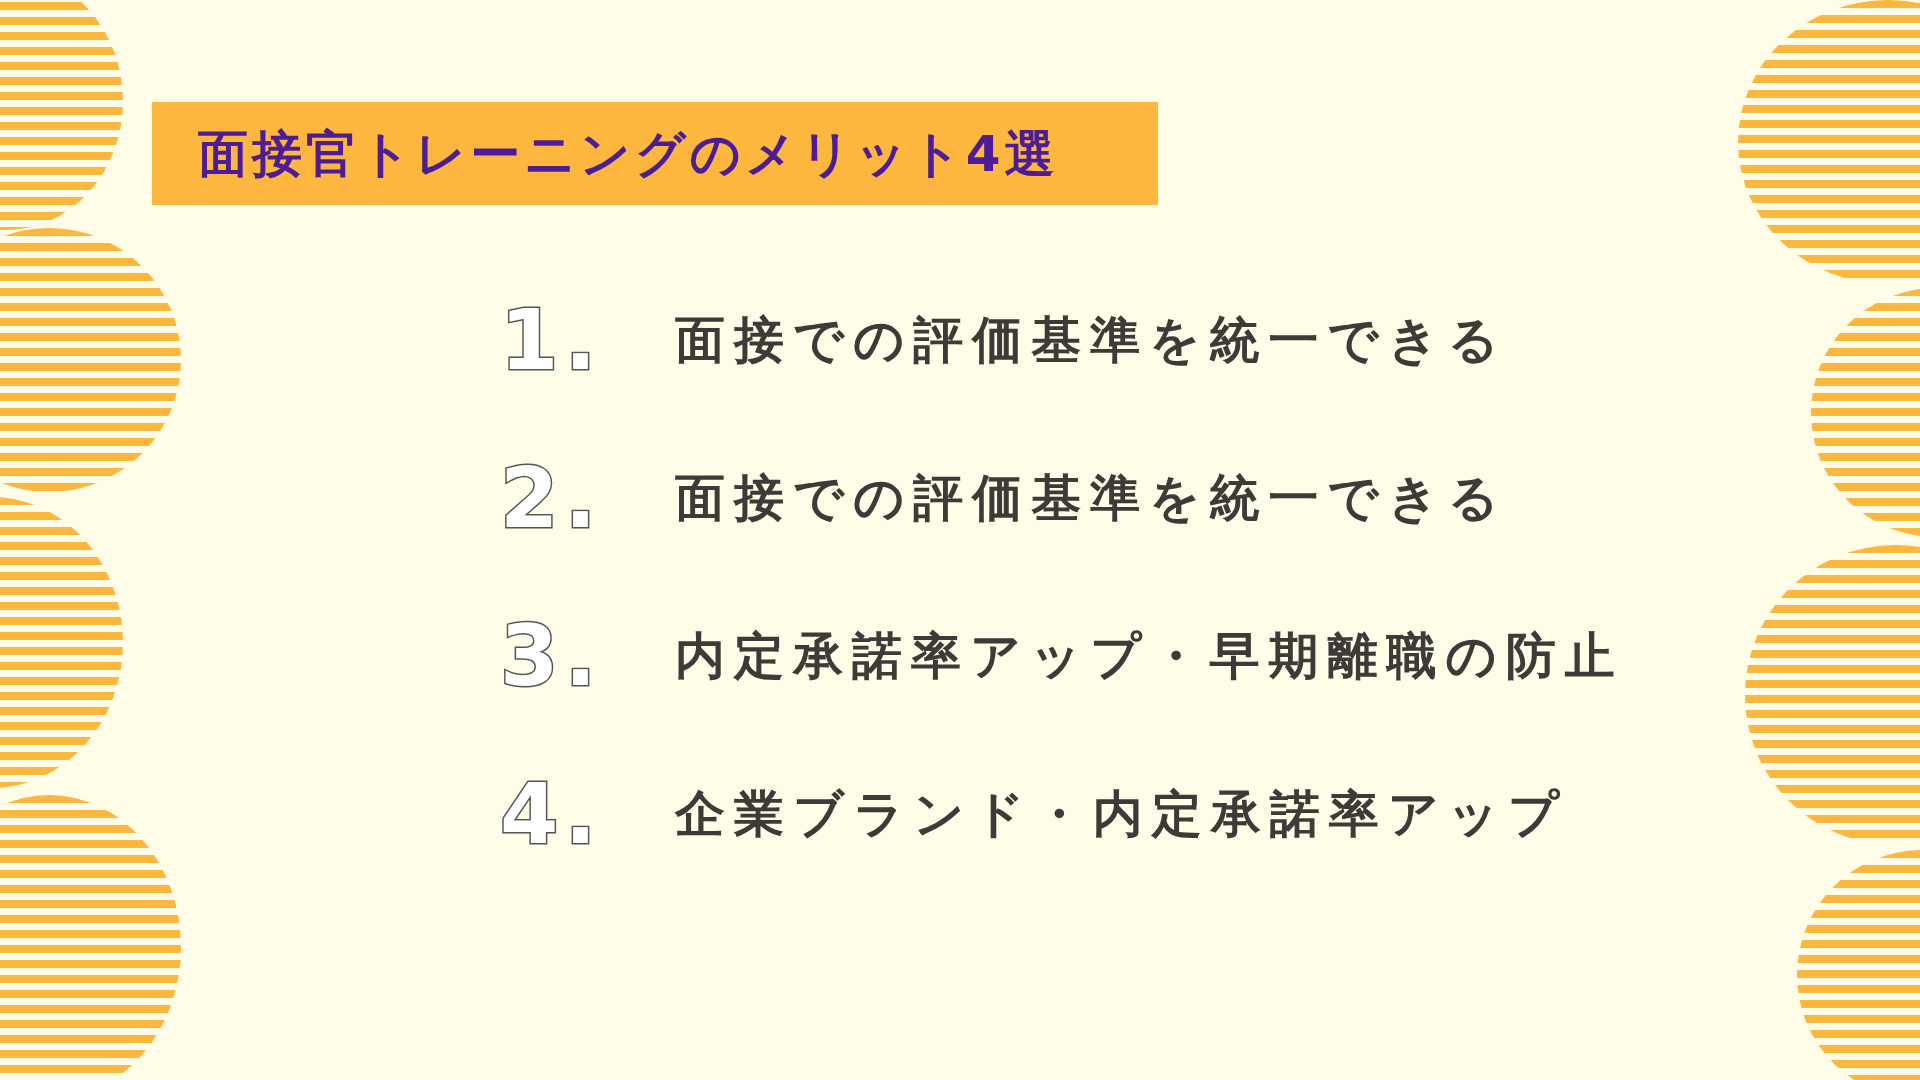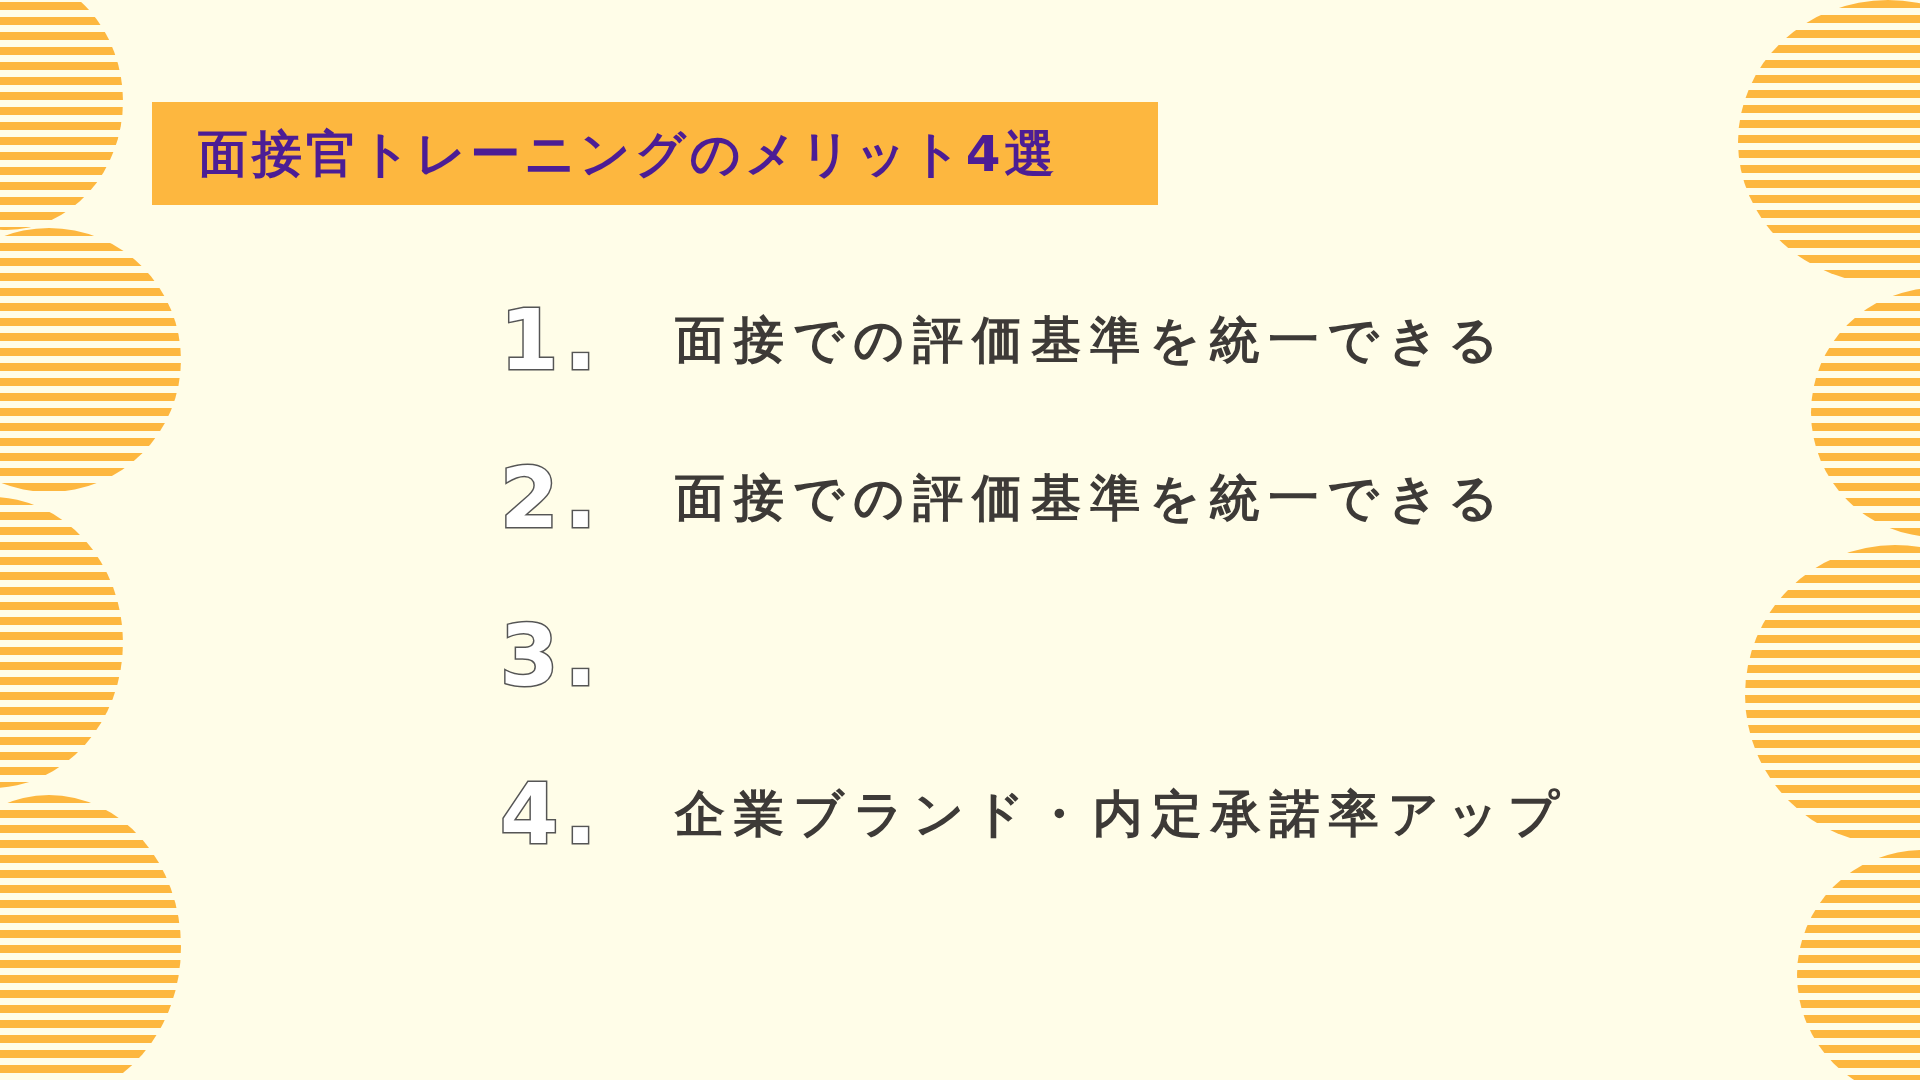--- a/index.html
+++ b/index.html
@@ -99,18 +99,19 @@
   <div class="item" style="top:0px;">
     <span class="num">1.</span>
     <span class="label">面接での評価基準を統一できる</span>
   </div>
   <div class="item" style="top:158px;">
     <span class="num">2.</span>
     <span class="label">面接での評価基準を統一できる</span>
   </div>
   <div class="item" style="top:316px;">
     <span class="num">3.</span>
+    <span class="label">内定承諾率アップ・早期離職の防止</span>
   </div>
   <div class="item" style="top:474px;">
     <span class="num">4.</span>
     <span class="label">企業ブランド・内定承諾率アップ</span>
   </div>
 </div>
 
 </body></html>

